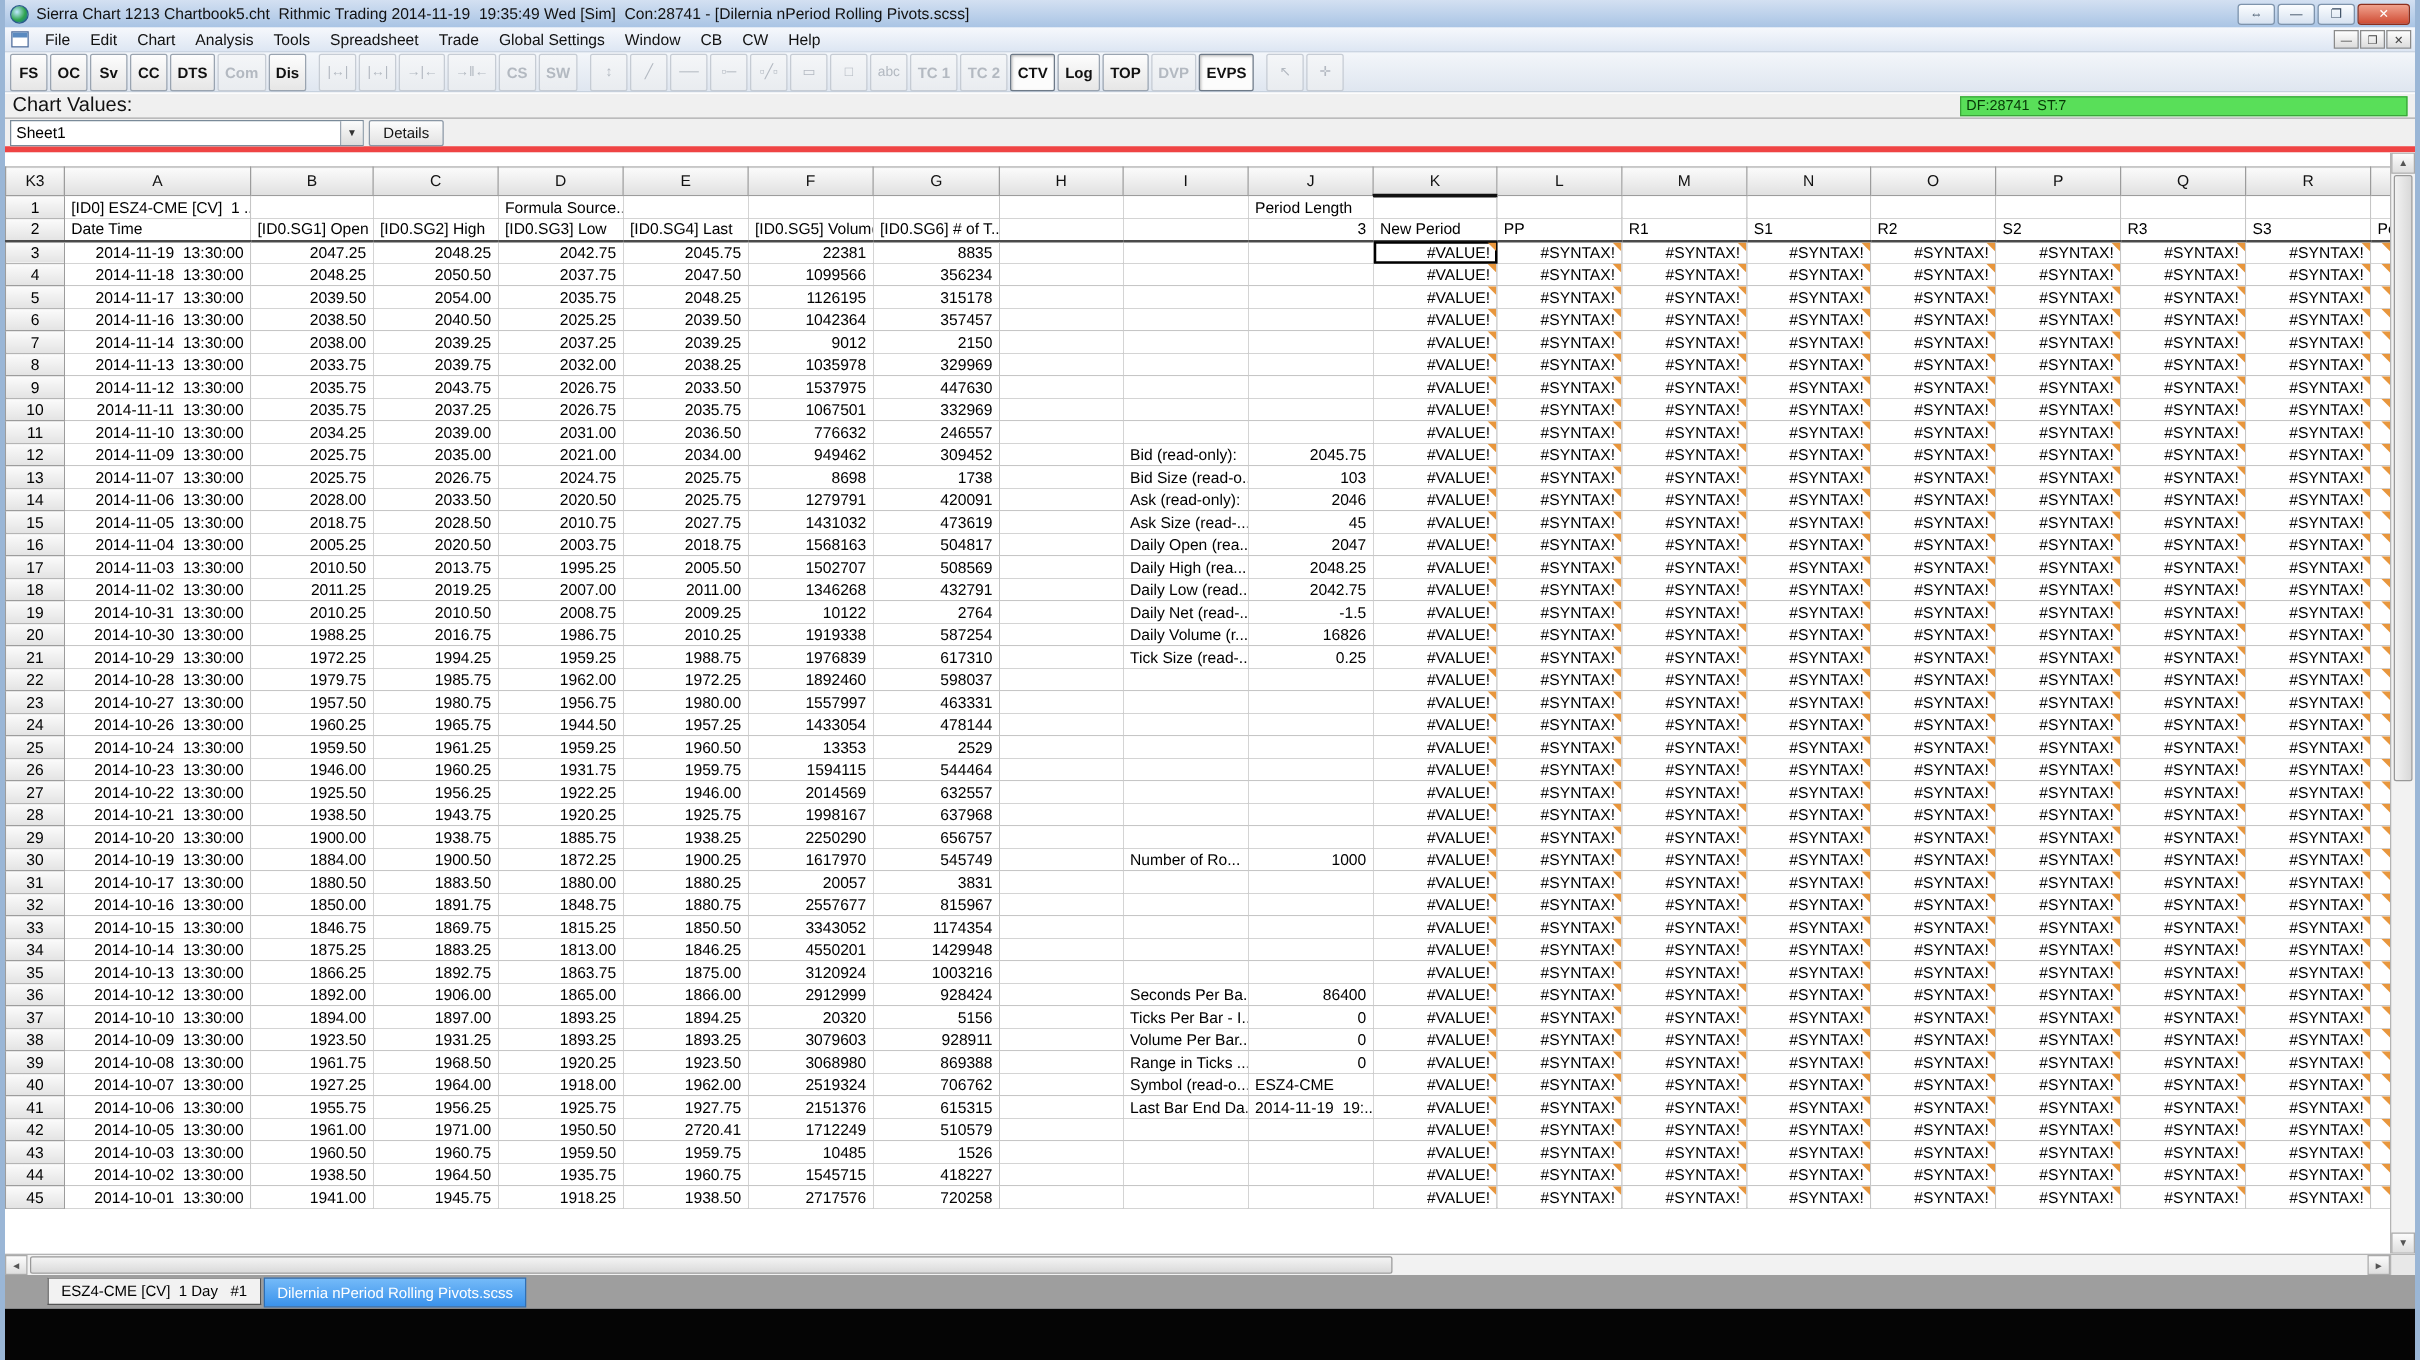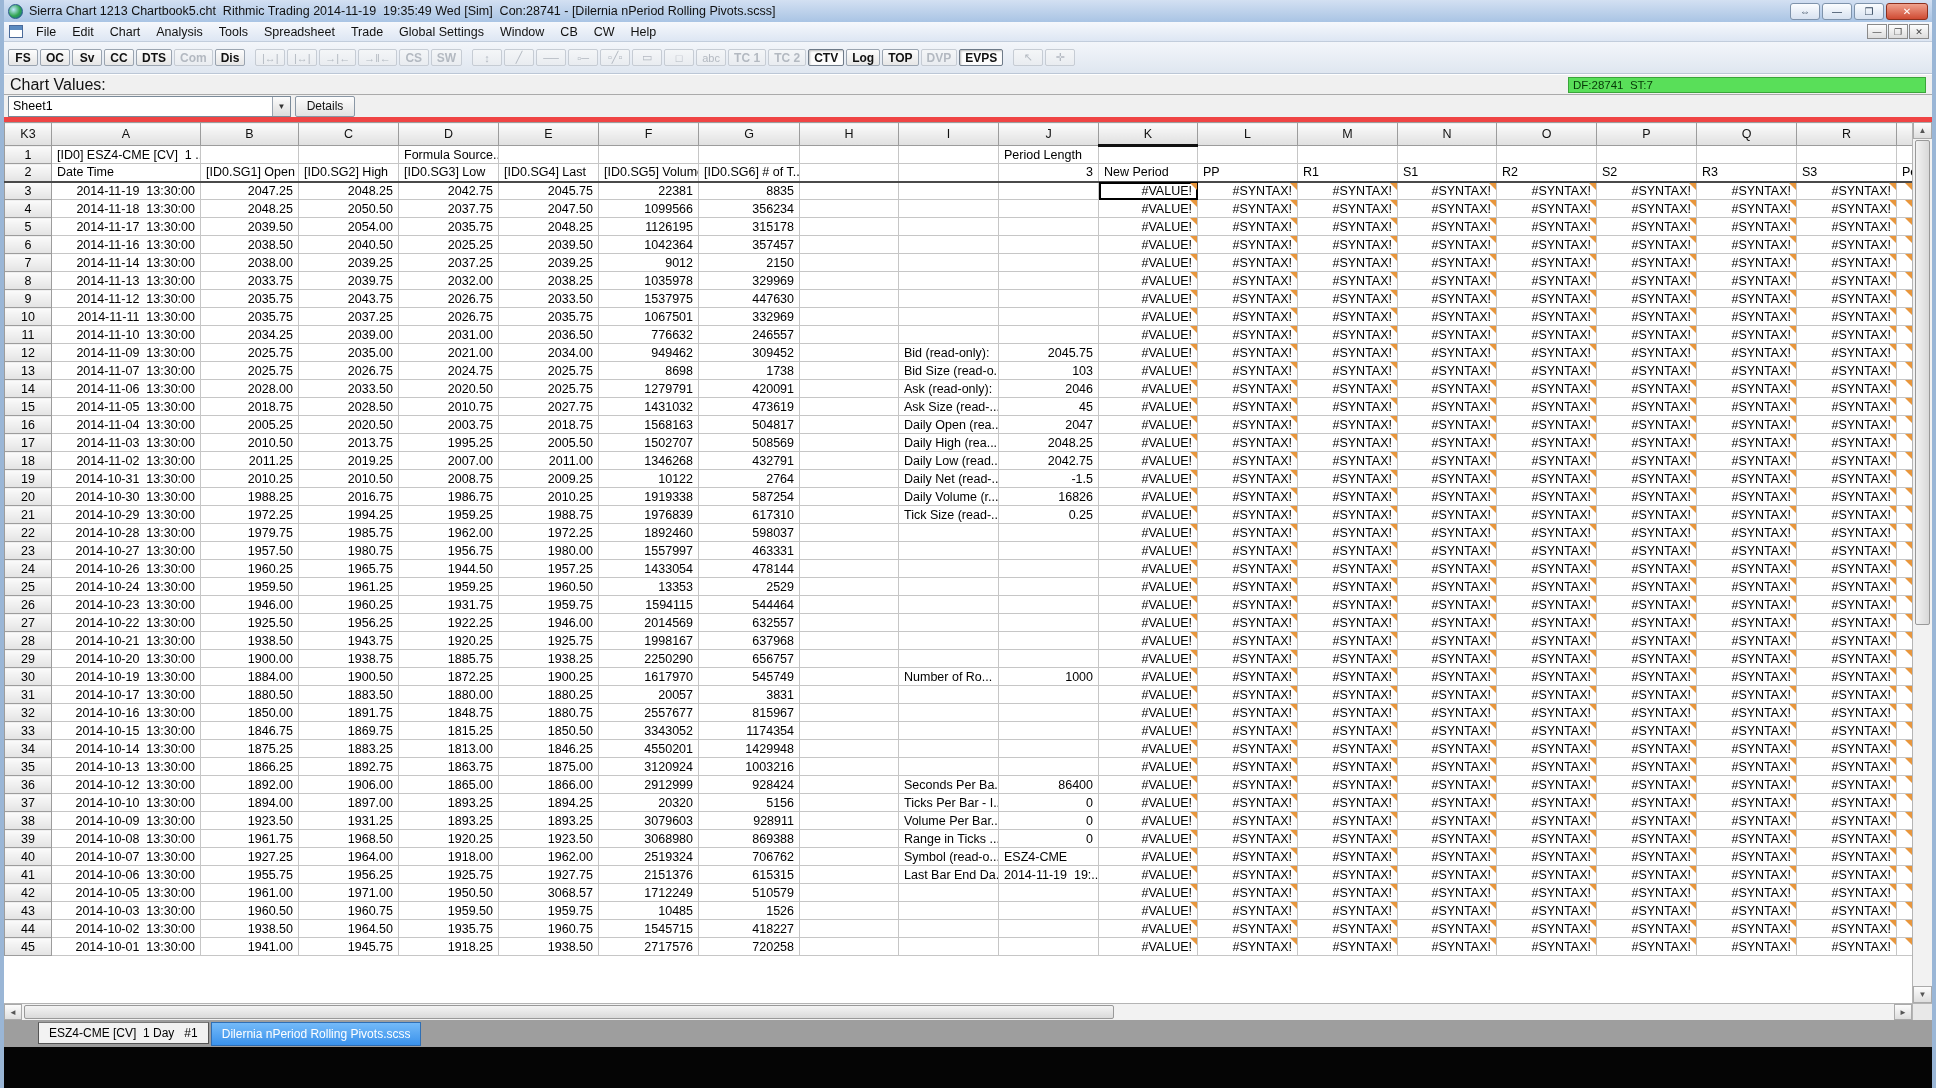--- a/index.html
+++ b/index.html
@@ -27,21 +27,21 @@
               position:relative; }
   .mdi-icon::before { content:''; position:absolute; left:0; right:0; top:0; height:4px; background:#5a8ac0; }
   .menu-item { font-size:12.5px; color:#111; padding:2px 8px; cursor:default; }
   .menubar-spacer { flex:1; }
   .mdi-btn { width:20px; height:15px; border:1px solid #8a8a8a; background:linear-gradient(#fefefe,#dcdcdc);
              font-size:9px; color:#444; display:flex; align-items:center; justify-content:center; margin-left:1px; }
 
   
   .toolbar { height:32px; flex:0 0 32px; background:linear-gradient(#f3f6fa,#dfe6f0);
              display:flex; align-items:center; padding:0 4px; border-bottom:1px solid #bcc7d6; }
-  .tbtn { min-width:30px; height:17px; padding:0 5px; margin-right:2px; border:1px solid #9aa4b0; border-radius:2px;
+  .tbtn { min-width:30px; height:30px; padding:0 5px; margin-right:2px; border:1px solid #9aa4b0; border-radius:2px;
           background:linear-gradient(#fdfdfd,#e6e6e6); font-size:12px; font-weight:bold; color:#111;
           display:flex; align-items:center; justify-content:center; white-space:nowrap; }
   .tbtn.icon { font-weight:normal; font-size:11px; color:#555; }
   .tbtn.disabled { color:#b3b9c1; border-color:#c6ccd4; background:linear-gradient(#f4f6f8,#e9ecf0); }
   .tbtn.active { background:#fcfcfc; border-color:#6e7a88; box-shadow:inset 1px 1px 2px rgba(0,0,0,.25); }
   .tbtn.gap { margin-left:8px; }
 
   
   .cvbar { height:21px; flex:0 0 21px; background:#f0f0f0; border-top:1px solid #fff; border-bottom:1px solid #aaa;
            display:flex; align-items:center; padding:0 6px; position:relative; }
@@ -61,21 +61,21 @@
   .sheet-select { width:283px; height:21px; background:#fff; border:1px solid #7a8a99; display:flex; align-items:center; }
   .sheet-select .val { flex:1; font-size:12.5px; padding:0 4px; color:#000; }
   .sheet-select .arrow { width:18px; height:100%; background:linear-gradient(#fcfcfc,#dcdcdc); border-left:1px solid #9aa4b0;
                          font-size:8px; color:#333; display:flex; align-items:center; justify-content:center; }
   .formula-field { flex:1; height:21px; background:#fff; border:1px solid #9aa4b0; font-size:12.5px; padding:1px 5px; color:#000; white-space:pre; overflow:hidden; }
   .details-btn { width:60px; height:21px; border:1px solid #8a97a5; border-radius:2px; background:linear-gradient(#fdfdfd,#e2e2e2);
                  font-size:12px; color:#111; display:flex; align-items:center; justify-content:center; }
 
   
   .sheet-area { flex:0 0 881px; height:881px; display:flex; overflow:hidden; background:#fff; }
-  .grid-wrap { width:1908px; overflow:hidden; }
+  .grid-wrap { width:1908px; overflow:hidden;margin-top:11px; }
   table.grid { border-collapse:collapse; table-layout:fixed; width:1908px; }
   table.grid th { background:linear-gradient(#fbfbfb,#e0e0e0); border:1px solid #9c9c9c; font-size:12.5px; font-weight:normal;
                   color:#111; height:23px; text-align:center; overflow:hidden; }
   table.grid th.selcol { border-bottom:3px solid #111; }
   table.grid td { border:1px solid #c6c6c6; font-size:12.5px; color:#000; height:18px; padding:0 5px;
                   overflow:hidden; white-space:pre; background:#fff; position:relative; }
   table.grid td.rowhdr { background:linear-gradient(#fbfbfb,#e3e3e3); border-color:#9c9c9c; text-align:center; padding:0 2px; }
   table.grid tr.hdr2 td { border-bottom:2px solid #4a4a4a; }
   table.grid td.ar { text-align:right; }
   table.grid td.al { text-align:left; }
@@ -1139,21 +1139,21 @@
               <td class="ar err">#SYNTAX!</td>
               <td class="ar err">#SYNTAX!</td>
               <td class="al err"></td>
             </tr>
             <tr>
               <td class="rowhdr">42</td>
               <td class="ar">2014-10-05  13:30:00</td>
               <td class="ar">1961.00</td>
               <td class="ar">1971.00</td>
               <td class="ar">1950.50</td>
-              <td class="ar">3068.57</td>
+              <td class="ar">2720.41</td>
               <td class="ar">1712249</td>
               <td class="ar">510579</td>
               <td class="al"></td>
               <td class="al"></td>
               <td class="al"></td>
               <td class="ar err">#VALUE!</td>
               <td class="ar err">#SYNTAX!</td>
               <td class="ar err">#SYNTAX!</td>
               <td class="ar err">#SYNTAX!</td>
               <td class="ar err">#SYNTAX!</td>

